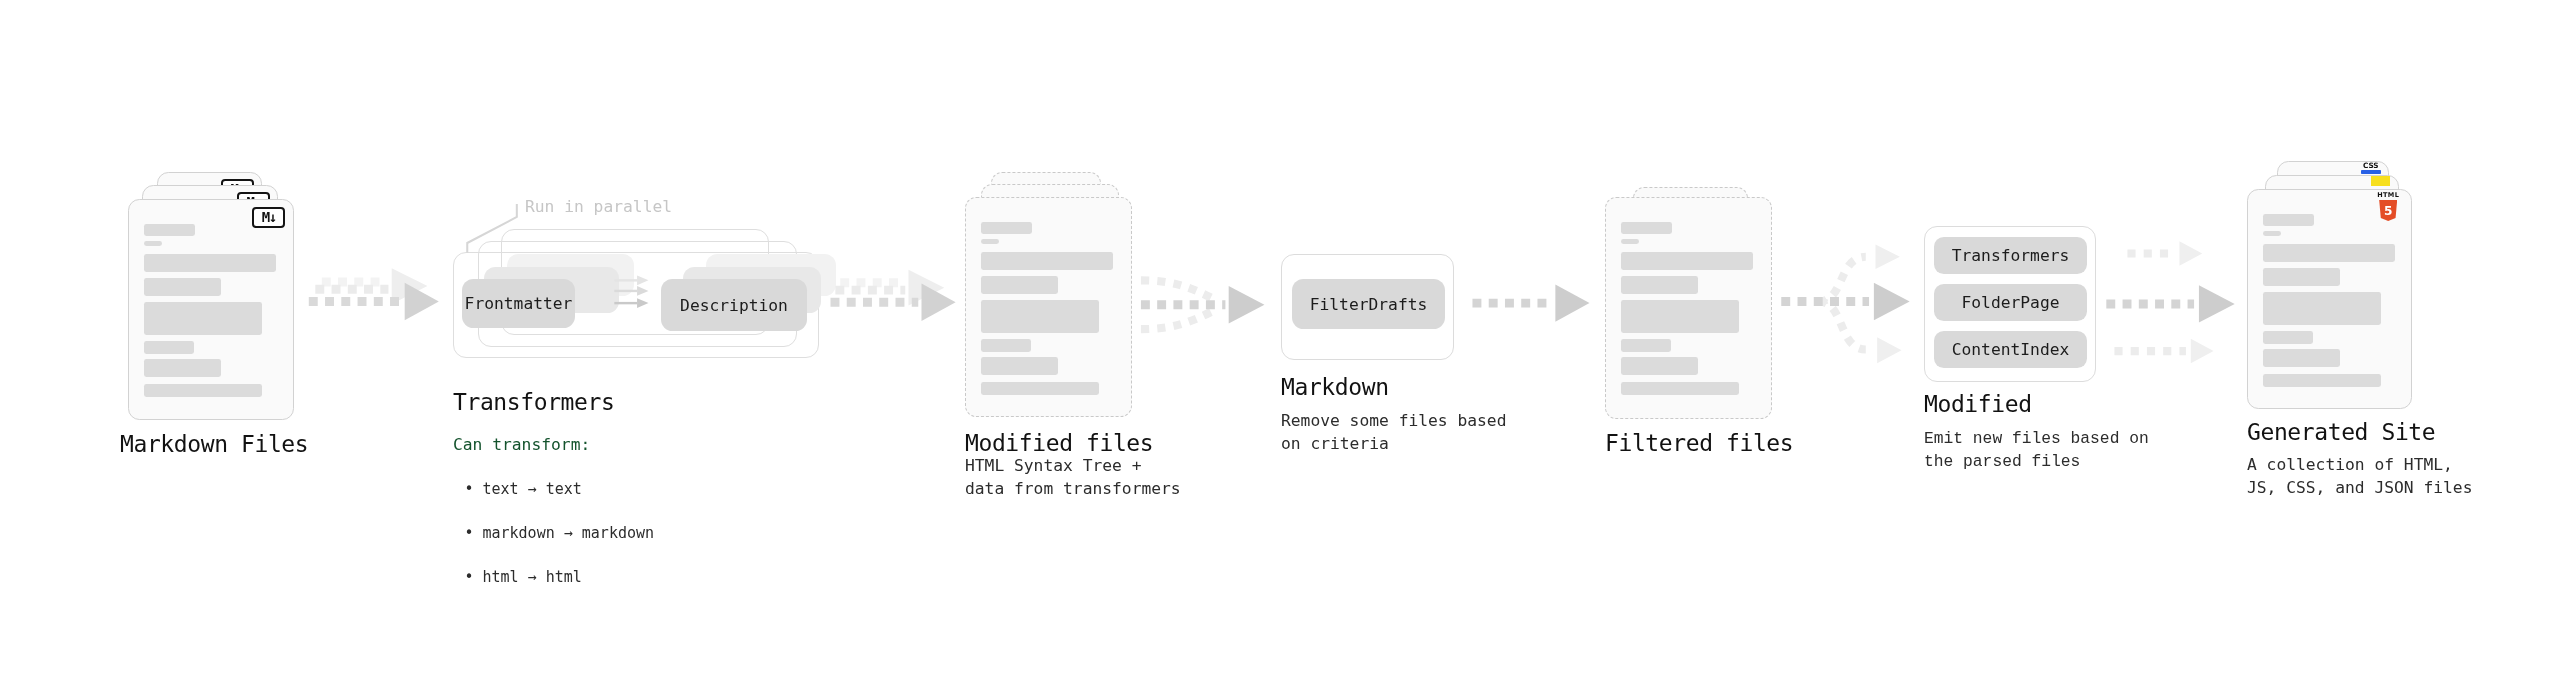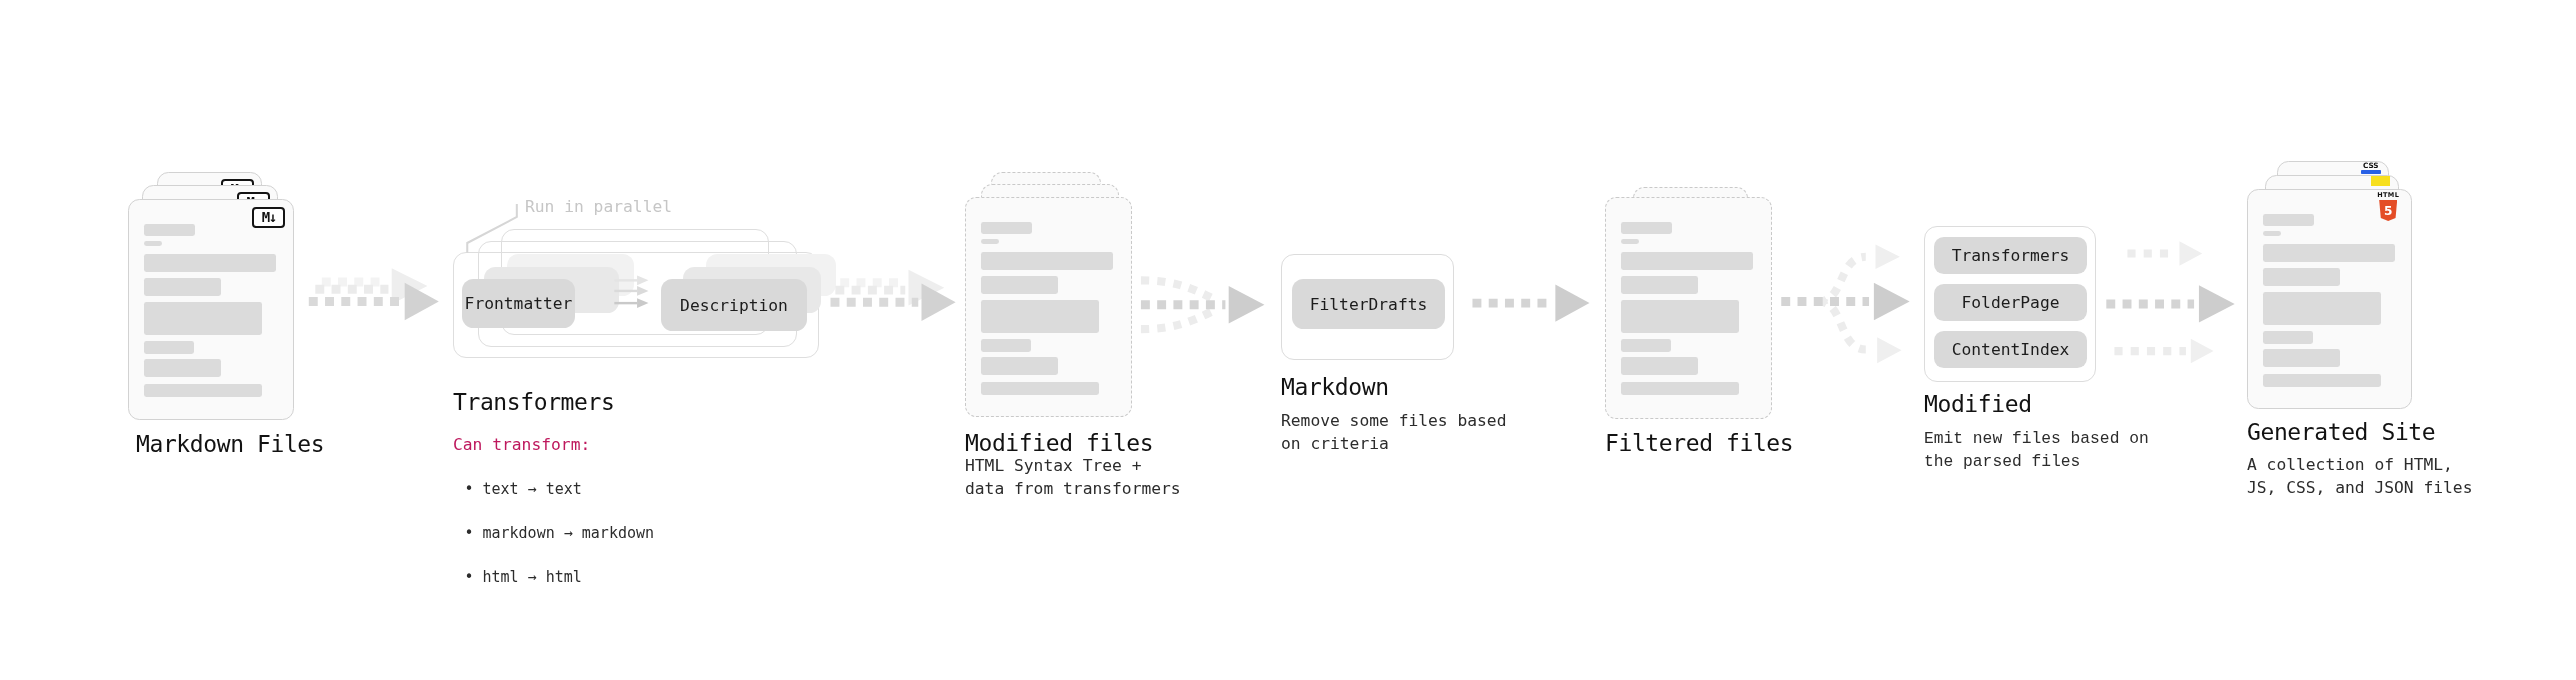--- a/index.html
+++ b/index.html
@@ -21,21 +21,21 @@
   .outline-card{position:absolute;border:1.6px solid #dedede;border-radius:13px;box-sizing:border-box;background:transparent;}
   .frame-box{position:absolute;border:1.6px solid #dcdcdc;border-radius:13px;background:#ffffff;box-sizing:border-box;}
   
   .pill{position:absolute;background:#d9d9d9;border-radius:11.4px;display:flex;align-items:center;justify-content:center;
         font-size:16.3px;color:#1c1c1c;white-space:nowrap;box-sizing:border-box;}
   .pill.g1{background:#e8e8e8;}
   .pill.g2{background:#f2f2f2;}
   
   .stage-label{position:absolute;font-size:23px;font-weight:500;color:#121212;letter-spacing:-0.4px;white-space:nowrap;}
   .stage-desc{position:absolute;font-size:16.3px;line-height:23px;color:#2c2c2c;white-space:pre-line;}
-  .desc-title{font-size:16.3px;line-height:23px;color:#be185d;white-space:nowrap;}
+  .desc-title{font-size:16.3px;line-height:23px;color:#14532d;white-space:nowrap;}
   .bullet{font-size:15px;line-height:21px;color:#2c2c2c;white-space:nowrap;padding-left:11.4px;}
   .callout-text{position:absolute;font-size:16.3px;color:#c6c6c6;white-space:nowrap;}
   
   .md-icon{position:absolute;width:32.5px;height:21px;background:#fff;border:2.4px solid #141414;border-radius:4.1px;
            color:#141414;font-weight:700;font-size:14px;line-height:16.3px;text-align:center;letter-spacing:-1.6px;box-sizing:border-box;}
   .css-badge{position:absolute;width:19.5px;text-align:center;}
   .css-badge .t{display:block;font-family:"DejaVu Sans","Liberation Sans",sans-serif;font-size:7.3px;line-height:6.5px;font-weight:700;color:#111;}
   .css-badge .u{height:3.3px;border-radius:0.8px;margin-top:0.8px;}
   .js-badge{position:absolute;width:18.7px;height:9.8px;}
   .html5{position:absolute;width:24.4px;text-align:center;}
@@ -61,21 +61,21 @@
       <div class="md-icon" style="position:absolute;right:8.1px;top:6.5px;">M↓</div>
       <div class="bar bar1"></div>
       <div class="bar bar2"></div>
       <div class="bar bar3"></div>
       <div class="bar bar4"></div>
       <div class="bar bar5"></div>
       <div class="bar bar6"></div>
       <div class="bar bar7"></div>
       <div class="bar bar8"></div>
     </div>
-    <div class="stage-label" style="left:136px;top:431px;">Markdown Files</div>
+    <div class="stage-label" style="left:120px;top:431px;">Markdown Files</div>
   </div>
 
   <div>
     <div class="outline-card" style="left:501px;top:229px;width:268px;height:106px;"></div>
     <div class="outline-card" style="left:478px;top:241px;width:319px;height:106px;"></div>
     <div class="outline-card" style="left:453px;top:252px;width:366px;height:106px;"></div>
 
     <div class="pill g2" style="left:507px;top:254px;width:127px;height:42px;"></div>
     <div class="pill g1" style="left:484px;top:267px;width:135px;height:46px;"></div>
     <div class="pill g2" style="left:706px;top:254px;width:130px;height:42px;"></div>

